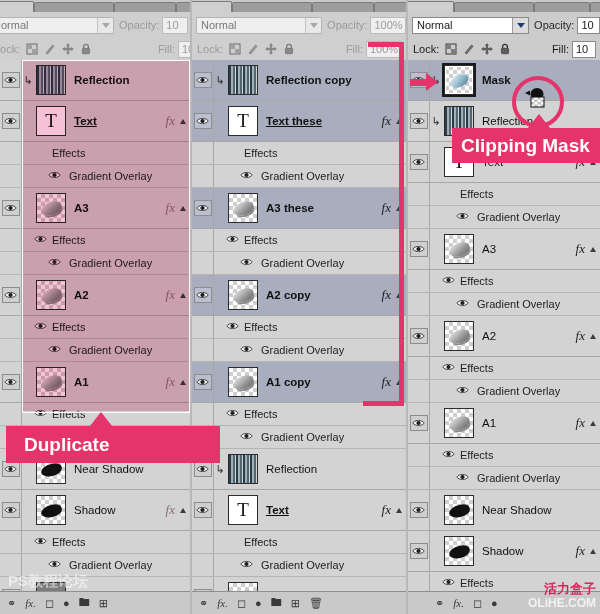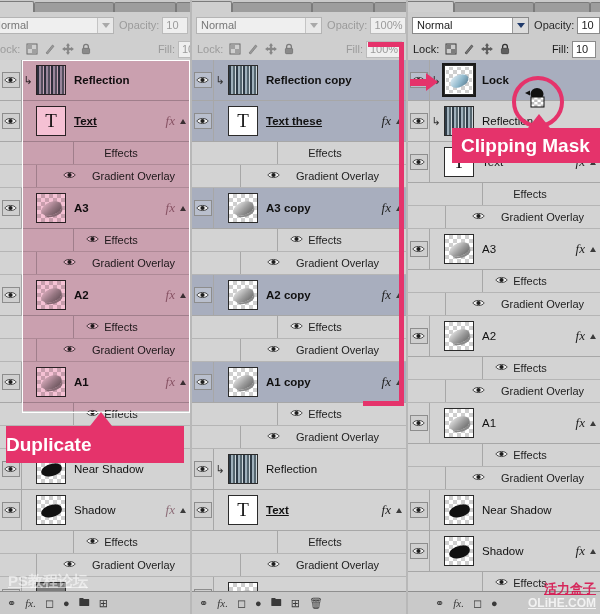--- a/index.html
+++ b/index.html
@@ -87,61 +87,61 @@
   .lname{margin-left:8px;font-size:11.5px;font-weight:bold;color:#111;white-space:nowrap;}
   .lname.plain{font-weight:normal;}
   .lname.ital{font-style:italic;font-weight:normal;}
   .lname.ul{text-decoration:underline;font-weight:bold;}
   .fxcol{margin-left:auto;display:flex;align-items:center;gap:5px;padding-right:4px;}
   .fxg{font-family:"Liberation Serif",serif;font-style:italic;font-size:13px;color:#222;}
   .fxg.faint{color:#8d6d78;}
   .tri{width:0;height:0;border-left:3.5px solid transparent;border-right:3.5px solid transparent;
        border-bottom:5px solid #3c3c3c;}
 
-  .erow{position:relative;height:22px;border-bottom:1px solid #b5b5b5;display:flex;align-items:center;background:#d3d3d3;justify-content:center;}
+  .erow{position:relative;height:22px;border-bottom:1px solid #b5b5b5;display:flex;align-items:center;background:#d3d3d3;}
   .erow .eye{height:22px;}
   .erow .etext{font-size:11px;color:#222;}
   .indent1{margin-left:12px;display:flex;align-items:center;gap:5px;}
-  .indent2{margin-left:26px;display:flex;align-items:center;gap:16px;}
+  .indent2{margin-left:26px;display:flex;align-items:center;gap:8px;}
 
   
   .btmbar{position:absolute;left:0;right:0;bottom:0;height:22px;background:#c9c9c9;
           border-top:1px solid #8f8f8f;display:flex;align-items:center;gap:9px;padding-left:7px;}
   .btmbar .bi{font-size:11px;color:#3a3a3a;display:flex;align-items:center;}
 
   
   .pinktint{position:absolute;left:22px;right:0;pointer-events:none;
             background:rgba(226,72,130,0.34);mix-blend-mode:multiply;}
   .pinkoutline{position:absolute;left:22px;right:0;pointer-events:none;border:1.5px solid #ffffff;}
 
   
   .callout{position:absolute;background:#e5336b;color:#fff;font-weight:bold;
            font-family:"Liberation Sans",sans-serif;line-height:1.12;z-index:40;}
   .callout span{display:block;}
-  #cal-duplicate{left:6px;top:426px;width:178px;padding:8px 0;font-size:19px;}
+  #cal-duplicate{left:6px;top:426px;width:178px;padding:8px 18px;font-size:19px;}
   #cal-release{left:452px;top:128px;width:140px;padding:7px 9px;font-size:19px;}
   .uparrow{position:absolute;width:0;height:0;border-left:11px solid transparent;
            border-right:11px solid transparent;border-bottom:14px solid #e5336b;z-index:39;}
   #arr-duplicate{left:90px;top:412px;}
   #arr-release{left:528px;top:114px;}
 
   
   .bracket{position:absolute;z-index:30;background:#e5336b;}
   
   .rarrow{position:absolute;z-index:32;}
   .rarrow .shaft{position:absolute;height:7px;background:#e5336b;left:0;top:5px;}
   .rarrow .head{position:absolute;width:0;height:0;border-top:9px solid transparent;
                 border-bottom:9px solid transparent;border-left:12px solid #e5336b;top:-1px;}
 
   
   .pcircle{position:absolute;border:4px solid #e5336b;border-radius:50%;z-index:33;}
   .cursorglyph{position:absolute;z-index:34;}
 
   
-  .wm{position:absolute;z-index:45;font-weight:bold;color:rgba(255,255,255,.55);text-decoration:underline;}
+  .wm{position:absolute;z-index:45;font-weight:bold;color:rgba(255,255,255,.55);}
   #wm1{left:8px;top:572px;font-size:15px;}
   #wm2{left:2px;top:592px;font-size:17px;letter-spacing:.5px;}
   #wm2 .red{color:rgba(214,0,0,.75);}
   #wm3{right:4px;top:580px;font-size:13px;color:rgba(214,24,80,.92);}
   #wm4{right:4px;top:596px;font-size:12px;color:rgba(255,255,255,.75);}
 </style>
 </head>
 <body>
 
 <div class="stage">
@@ -540,21 +540,21 @@
               <svg viewBox="0 0 16 12" width="13" height="10">
                 <path d="M1 6 C3.5 1.8 12.5 1.8 15 6 C12.5 10.2 3.5 10.2 1 6 Z" fill="#f0f0f0" stroke="#2b2b2b" stroke-width="1"></path>
                 <circle cx="8" cy="6" r="2.6" fill="#1d1d1d"></circle>
               </svg>
             </span>
           </span>
           <span class="clipind"></span>
           <span class="thumb">
             <span class="blob"></span>
           </span>
-          <span class="lname ">A3 copy</span>
+          <span class="lname ">A3 these</span>
           <span class="fxcol">
             <span class="fxg">fx</span>
             <span class="tri"></span>
           </span>
         </div>
         <div class="erow">
           <span class="eye"></span>
           <span class="indent1">
             <span><svg viewBox="0 0 16 12" width="13" height="10">
                 <path d="M1 6 C3.5 1.8 12.5 1.8 15 6 C12.5 10.2 3.5 10.2 1 6 Z" fill="#f0f0f0" stroke="#2b2b2b" stroke-width="1"></path>
@@ -778,21 +778,21 @@
               <svg viewBox="0 0 16 12" width="13" height="10">
                 <path d="M1 6 C3.5 1.8 12.5 1.8 15 6 C12.5 10.2 3.5 10.2 1 6 Z" fill="#f0f0f0" stroke="#2b2b2b" stroke-width="1"></path>
                 <circle cx="8" cy="6" r="2.6" fill="#1d1d1d"></circle>
               </svg>
             </span>
           </span>
           <span class="clipind">↳</span>
           <span class="thumb dbl">
             <span class="glowb"></span>
           </span>
-          <span class="lname ">Lock</span>
+          <span class="lname ">Mask</span>
           <span class="fxcol"></span>
         </div>
         <div class="lrow">
           <span class="eye">
             <span class="eyebox">
               <svg viewBox="0 0 16 12" width="13" height="10">
                 <path d="M1 6 C3.5 1.8 12.5 1.8 15 6 C12.5 10.2 3.5 10.2 1 6 Z" fill="#f0f0f0" stroke="#2b2b2b" stroke-width="1"></path>
                 <circle cx="8" cy="6" r="2.6" fill="#1d1d1d"></circle>
               </svg>
             </span>

